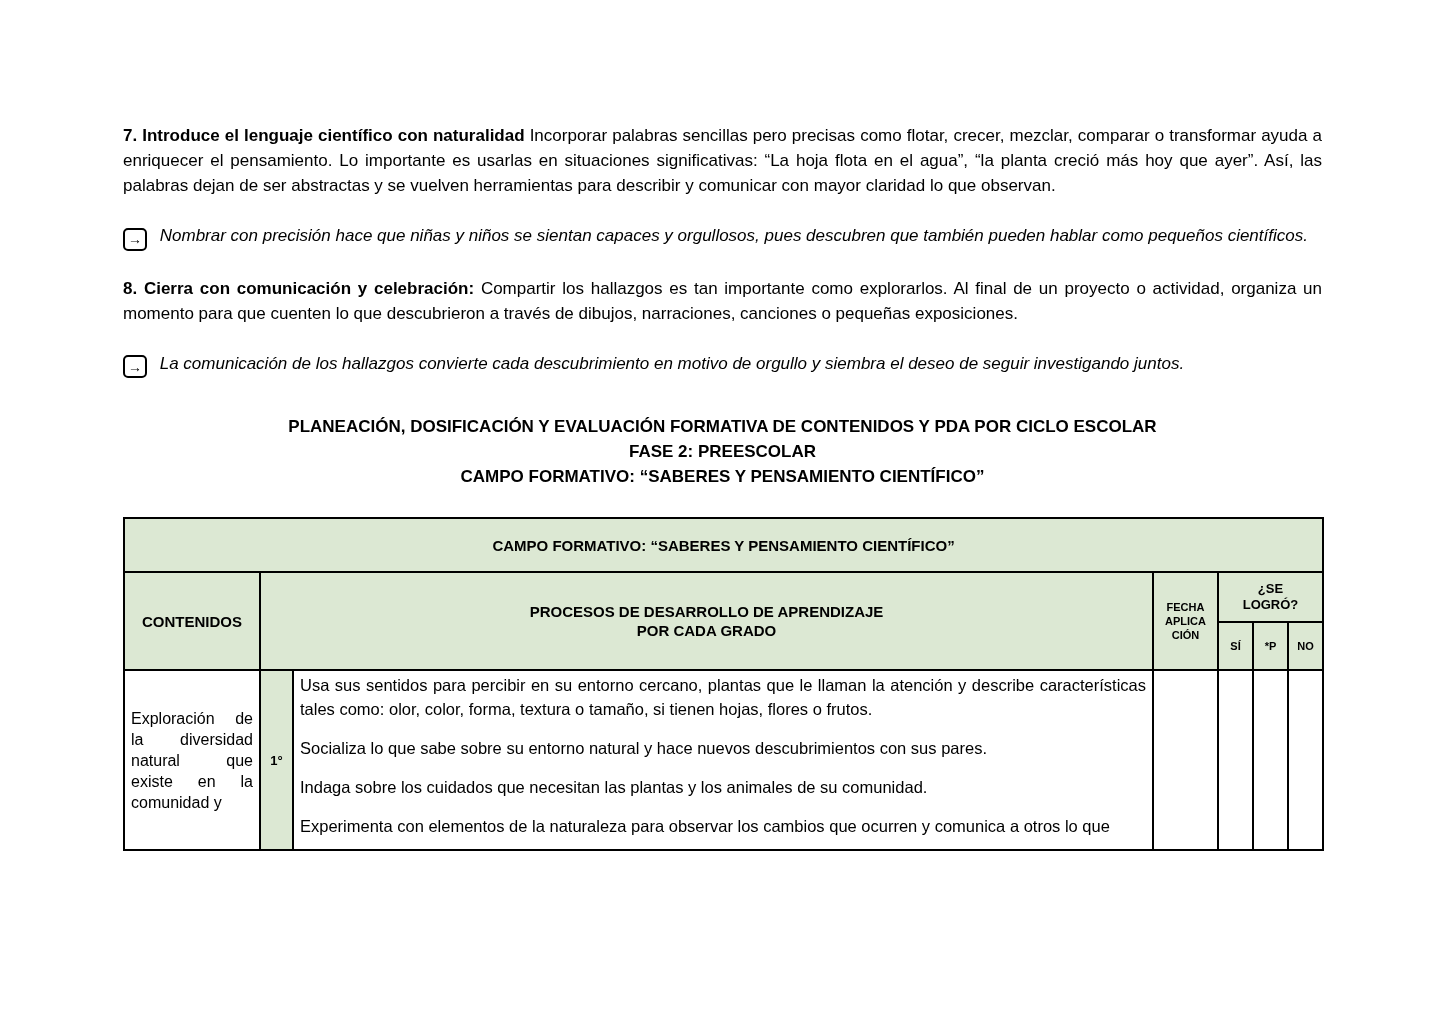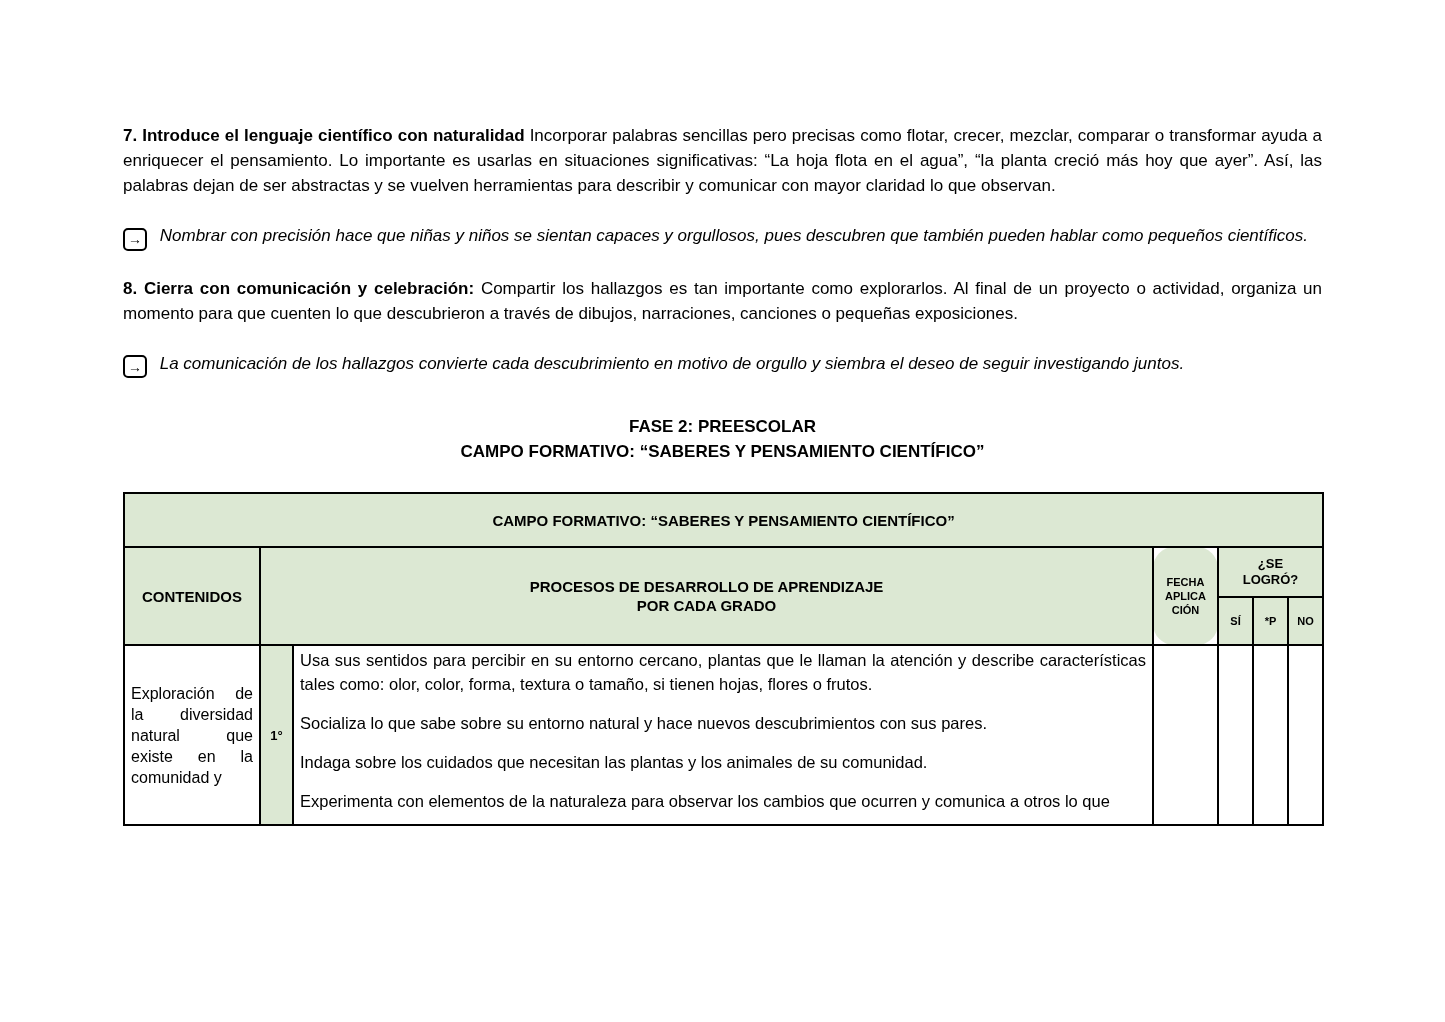--- a/index.html
+++ b/index.html
@@ -60,21 +60,20 @@
     font-weight:bold;font-size:15px;
   }
   .th-contenido,.th-procesos{
     text-align:center;vertical-align:middle;
     font-weight:bold;font-size:15px;line-height:19px;
   }
   .th-fecha{
     text-align:center;vertical-align:middle;
     font-weight:bold;font-size:11px;line-height:14px;
     padding:2px 4px;
-    border-radius:21px;
   }
   .th-selogro{
     height:50px;text-align:center;vertical-align:middle;
     font-weight:bold;font-size:13px;line-height:16px;margin-top:20px;
   }
   .th-selogro .wrapbox{max-width:62px;margin:0 auto;}
   .th-small{
     height:48px;text-align:center;vertical-align:middle;
     font-weight:bold;font-size:11px;
   }
@@ -124,20 +123,21 @@
   </p>
 
   <p class="note">
     <span class="arrow-box">
         <span>→</span>
       </span>
     <span>La comunicación de los hallazgos convierte cada descubrimiento en motivo de orgullo y siembra el deseo de seguir investigando juntos.</span>
   </p>
 
   <div class="headings">
+    <p>PLANEACIÓN, DOSIFICACIÓN Y EVALUACIÓN FORMATIVA DE CONTENIDOS Y PDA POR CICLO ESCOLAR</p>
     <p>FASE 2: PREESCOLAR</p>
     <p>CAMPO FORMATIVO: “SABERES Y PENSAMIENTO CIENTÍFICO”</p>
   </div>
 
   <table class="plan">
     <colgroup>
       <col style="width:136px">
       <col style="width:33px">
       <col style="width:860px">
       <col style="width:65px">

